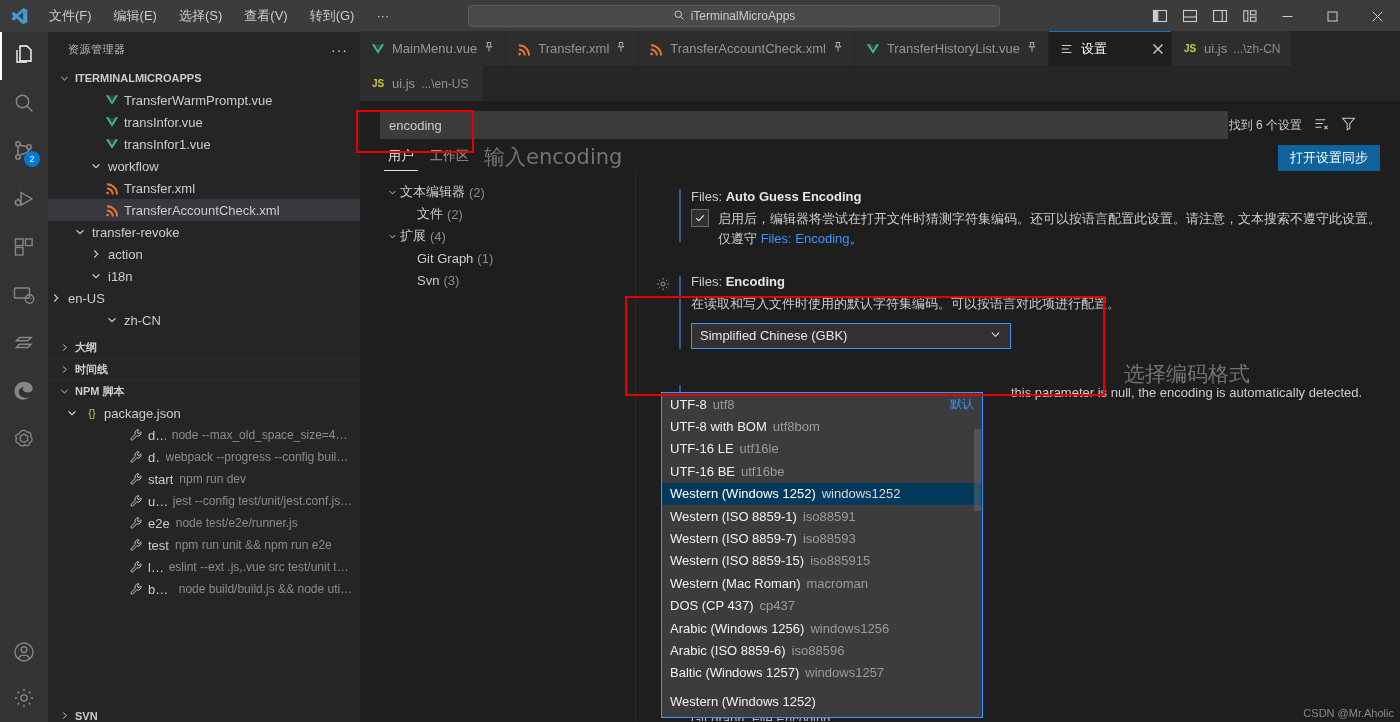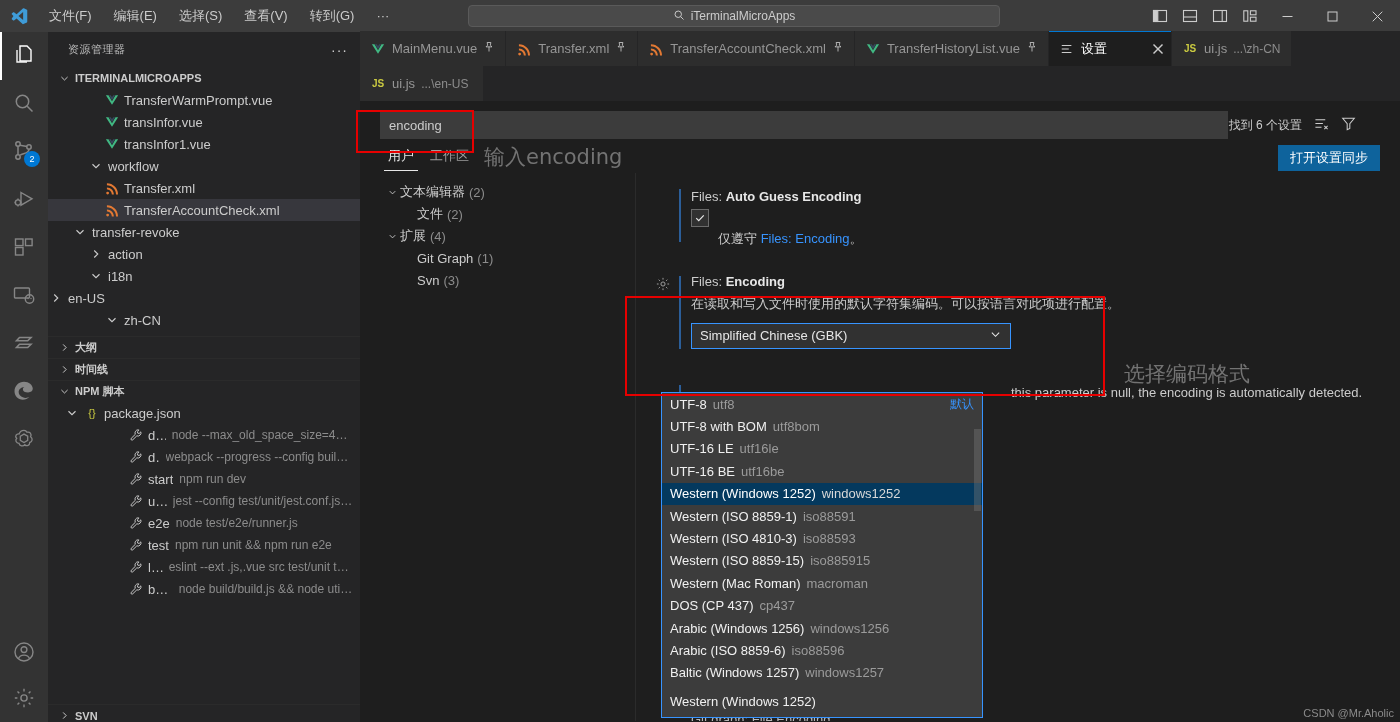--- a/index.html
+++ b/index.html
@@ -789,21 +789,21 @@
             <div class="title">
               <span>Files: </span><b>Auto Guess Encoding</b>
             </div>
             <div style="display:flex;align-items:flex-start;">
               <span class="chk">
                 <svg viewBox="0 0 16 16" fill="none" stroke="currentColor" stroke-width="1.6">
                     <polyline points="3,8.2 6.3,11.5 13,4.4"></polyline>
                   </svg>
               </span>
               <div class="desc">
-                <br>
+                <span>启用后，编辑器将尝试在打开文件时猜测字符集编码。还可以按语言配置此设置。请注意，文本搜索不遵守此设置。</span><br>
                 <span>仅遵守 </span><a href="#">Files: Encoding</a><span>。</span>
               </div>
             </div>
           </div>
 
           <div class="setting" style="padding-top:22px;padding-left:40px;">
             <div class="bar" style="left:28px;top:24px;bottom:4px;"></div>
             <span class="gear-left" style="left:4px;top:24px;">
               <svg viewBox="0 0 24 24" fill="none" stroke="currentColor" stroke-width="1.5">
                   <circle cx="12" cy="12" r="3.1"></circle>
@@ -855,21 +855,21 @@
     </div>
     <div class="dd-item sel">
       <span>Western (Windows 1252)</span>
       <span class="code">windows1252</span>
     </div>
     <div class="dd-item hov">
       <span>Western (ISO 8859-1)</span>
       <span class="code">iso88591</span>
     </div>
     <div class="dd-item hov">
-      <span>Western (ISO 4810-3)</span>
+      <span>Western (ISO 8859-7)</span>
       <span class="code">iso88593</span>
     </div>
     <div class="dd-item hov">
       <span>Western (ISO 8859-15)</span>
       <span class="code">iso885915</span>
     </div>
     <div class="dd-item hov">
       <span>Western (Mac Roman)</span>
       <span class="code">macroman</span>
     </div>

